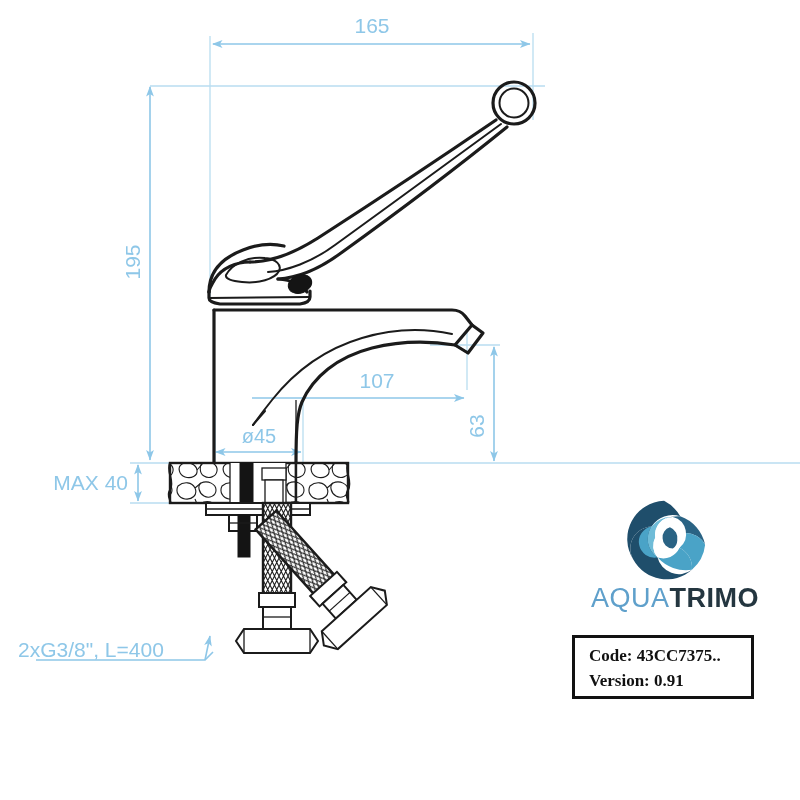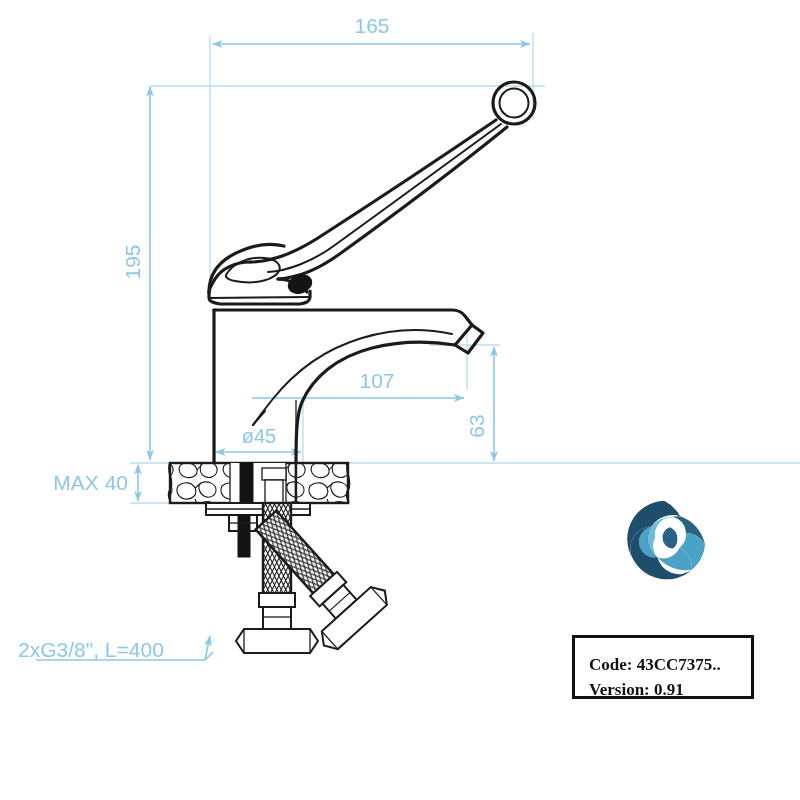--- a/index.html
+++ b/index.html
@@ -45,21 +45,21 @@
   }
   #brand-word .aqua{color:#5fa0cb;font-weight:400;}
   #brand-word .trimo{color:#243640;font-weight:600;}
 
   #codebox{
     position:absolute;left:12px;top:140px;
     width:182px;height:64px;
     border:3px solid #111;
     background:#fff;
     box-sizing:border-box;
-    padding:14px 0 0 14px;
+    padding:5px 0 0 14px;
   }
   #codebox div{
     font-family:"Liberation Serif", serif;
     font-weight:700;font-size:17px;color:#111;
     line-height:25px;white-space:nowrap;
   }
   #codebox .val{font-family:"Liberation Serif", serif;}
 </style>
 </head>
 <body>
@@ -256,20 +256,23 @@
 
         <path fill="#ffffff" d="M-16,-2 A24,24 0 0 1 8,-30 A24,24 0 0 1 17,12
                  A24,24 0 0 1 -13,25 A24,24 0 0 1 -16,-2 Z
                  M-6,-1 A14,14 0 0 0 8,13 A14,14 0 0 0 4,-16 A14,14 0 0 0 -6,-1 Z" fill-rule="evenodd"></path>
 
         <path fill="#2a6384" d="M-6,-1 A14,14 0 0 1 4,-16 A16,16 0 0 1 14,2
                  A14,14 0 0 1 8,13 A14,14 0 0 1 -6,-1 Z"></path>
       </g>
     </svg>
 
+    <div id="brand-word">
+      <span class="aqua">AQUA</span><span class="trimo">TRIMO</span>
+    </div>
 
     <div id="codebox">
       <div>
         <span>Code:</span>
         <span class="val">43CC7375..</span>
       </div>
       <div>
         <span>Version:</span>
         <span class="val">0.91</span>
       </div>

